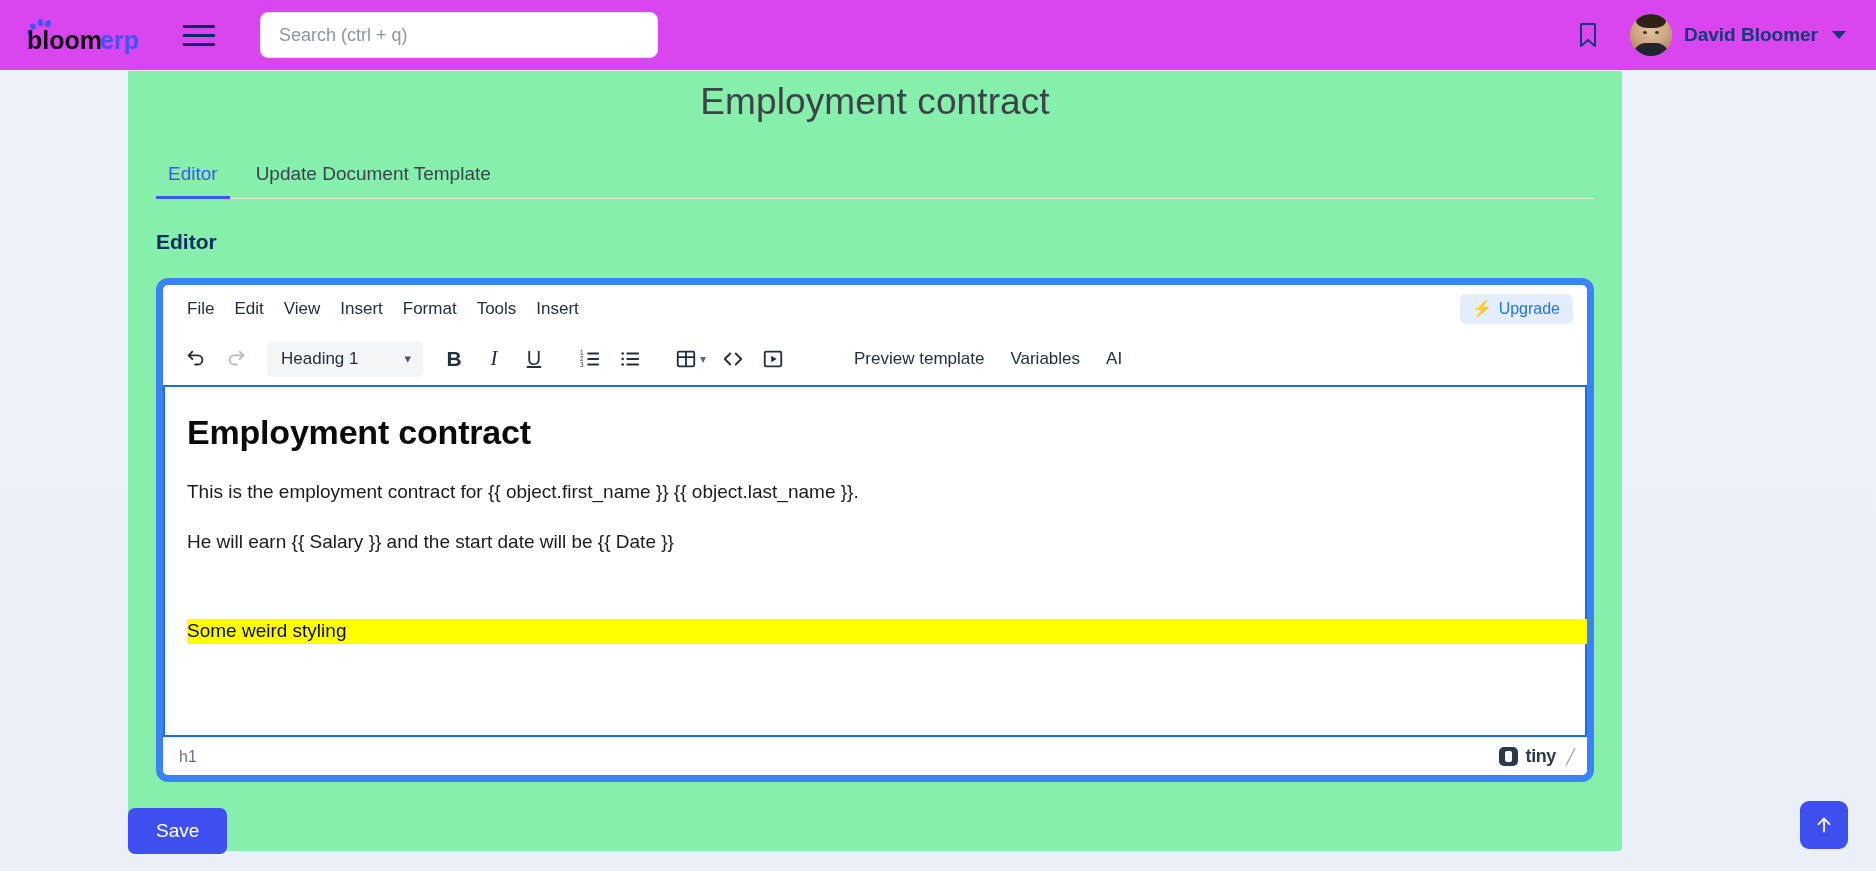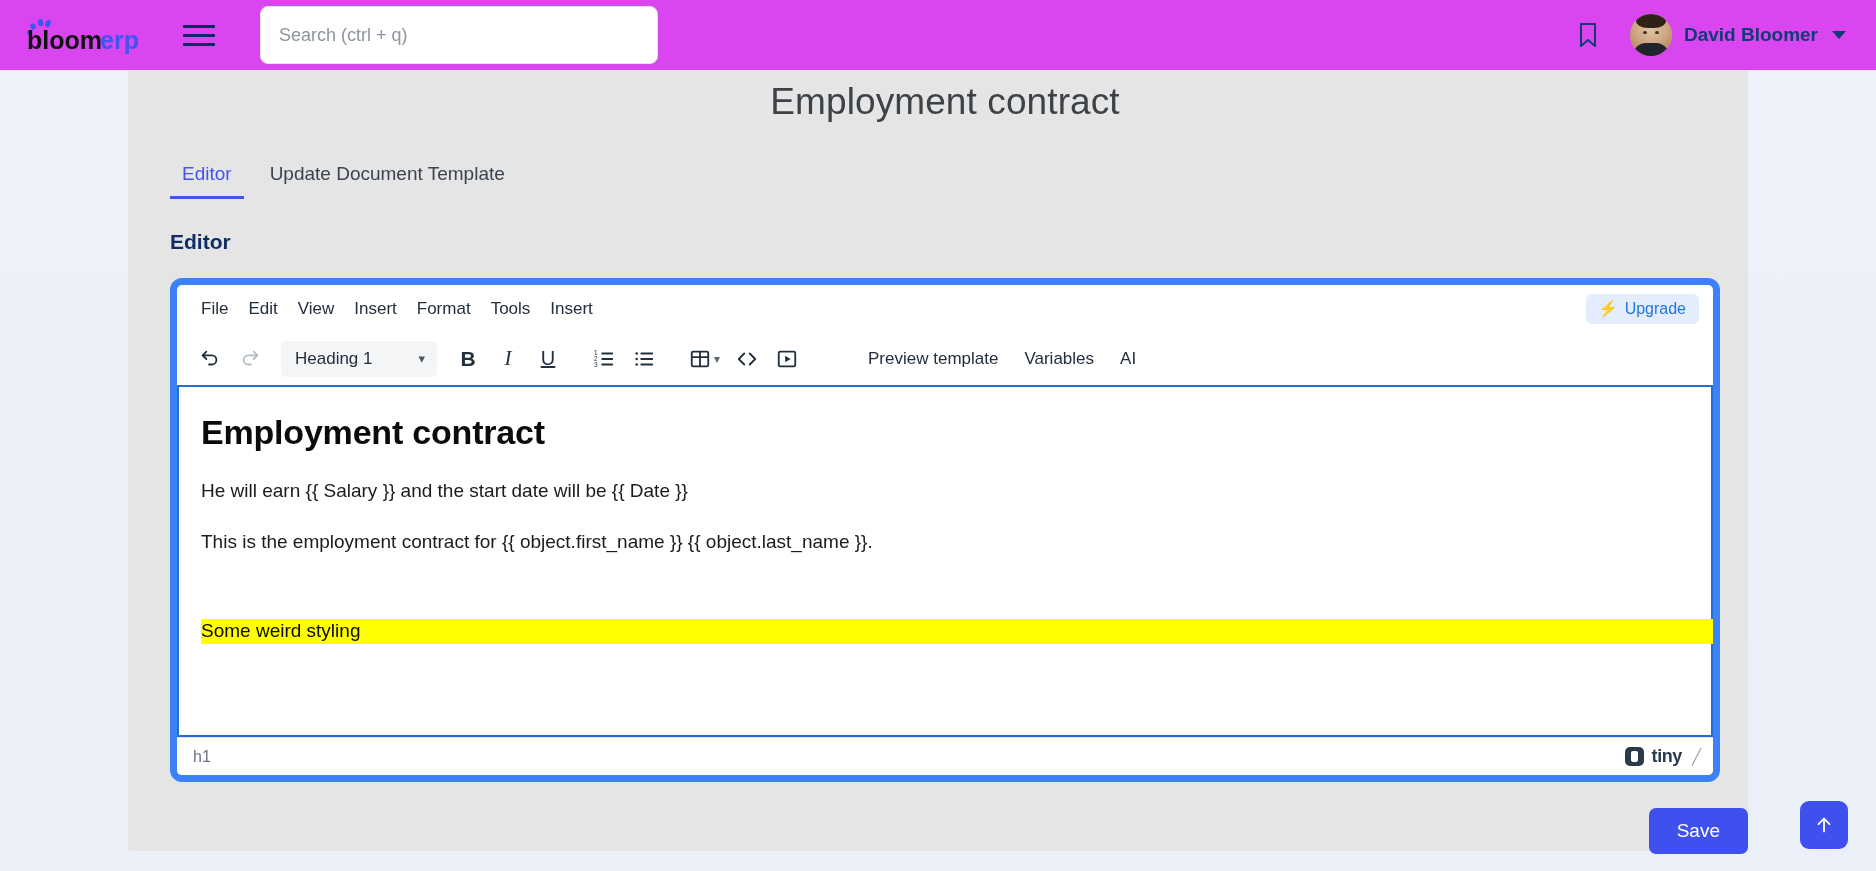--- a/index.html
+++ b/index.html
@@ -48,21 +48,21 @@
     display: block;
     height: 3px;
     width: 100%;
     background: #052a64;
     border-radius: 1px;
   }
 
   .search-box {
     margin-left: 42px;
     width: 398px;
-    height: 58px;
+    height: 46px;
     border: 1px solid #dfe3ea;
     border-radius: 8px;
     background: #fff;
     display: flex;
     align-items: center;
     padding: 0 18px;
   }
   .search-box input {
     border: none;
     outline: none;
@@ -126,25 +126,24 @@
     top: 71px; left: 0;
     width: 1876px;
     height: 800px;
     background: linear-gradient(180deg, #eef2fa 0%, #eaeff8 100%);
   }
 
   .content-card {
     position: absolute;
     top: 71px;
     left: 128px;
-    width: 1620px;
+    width: 1494px;
     height: 780px;
-    background: #e5e5e5;
+    background: #86efac;
     border-radius: 0 0 4px 4px;
-    padding-left: 14px;
   }
 
   .doc-title {
     text-align: center;
     font-size: 37px;
     font-weight: 400;
     color: #3d4248;
     padding-top: 10px;
     letter-spacing: 0.1px;
   }
@@ -330,21 +329,21 @@
     width: 7px; height: 11px;
     border-radius: 2px;
     background: #fff;
   }
   .tiny-word { font-size: 18px; font-weight: 700; color: #2b3a4a; letter-spacing: -0.4px;}
   .resize-grip { color: #9aa4b2; font-size: 15px; padding-right: 2px; }
 
   
   .save-row {
     display: flex;
-    justify-content: flex-end;
+    justify-content: flex-start;
     margin-top: 26px;
   }
   .save-btn {
     background: #4050ef;
     color: #fff;
     border: none;
     font-size: 19px;
     font-family: "Liberation Sans", sans-serif;
     padding: 12px 28px;
     border-radius: 7px;
@@ -523,22 +522,22 @@
 
       <div class="tb-gap" style="width:46px"></div>
 
       <div class="tb-text">Preview template</div>
       <div class="tb-text">Variables</div>
       <div class="tb-text">AI</div>
     </div>
 
     <div class="edit-area">
       <div class="edit-h1">Employment contract</div>
+      <div class="edit-p">This is the employment contract for {{ object.first_name }} {{ object.last_name }}.</div>
       <div class="edit-p spaced">He will earn {{ Salary }} and the start date will be {{ Date }}</div>
-      <div class="edit-p">This is the employment contract for {{ object.first_name }} {{ object.last_name }}.</div>
       <div class="edit-highlight">
         <span>Some weird styling</span>
       </div>
     </div>
 
     <div class="statusbar">
       <div class="status-path">h1</div>
       <div class="status-right">
         <div class="tiny-logo">
           <span class="tiny-mark"></span>

